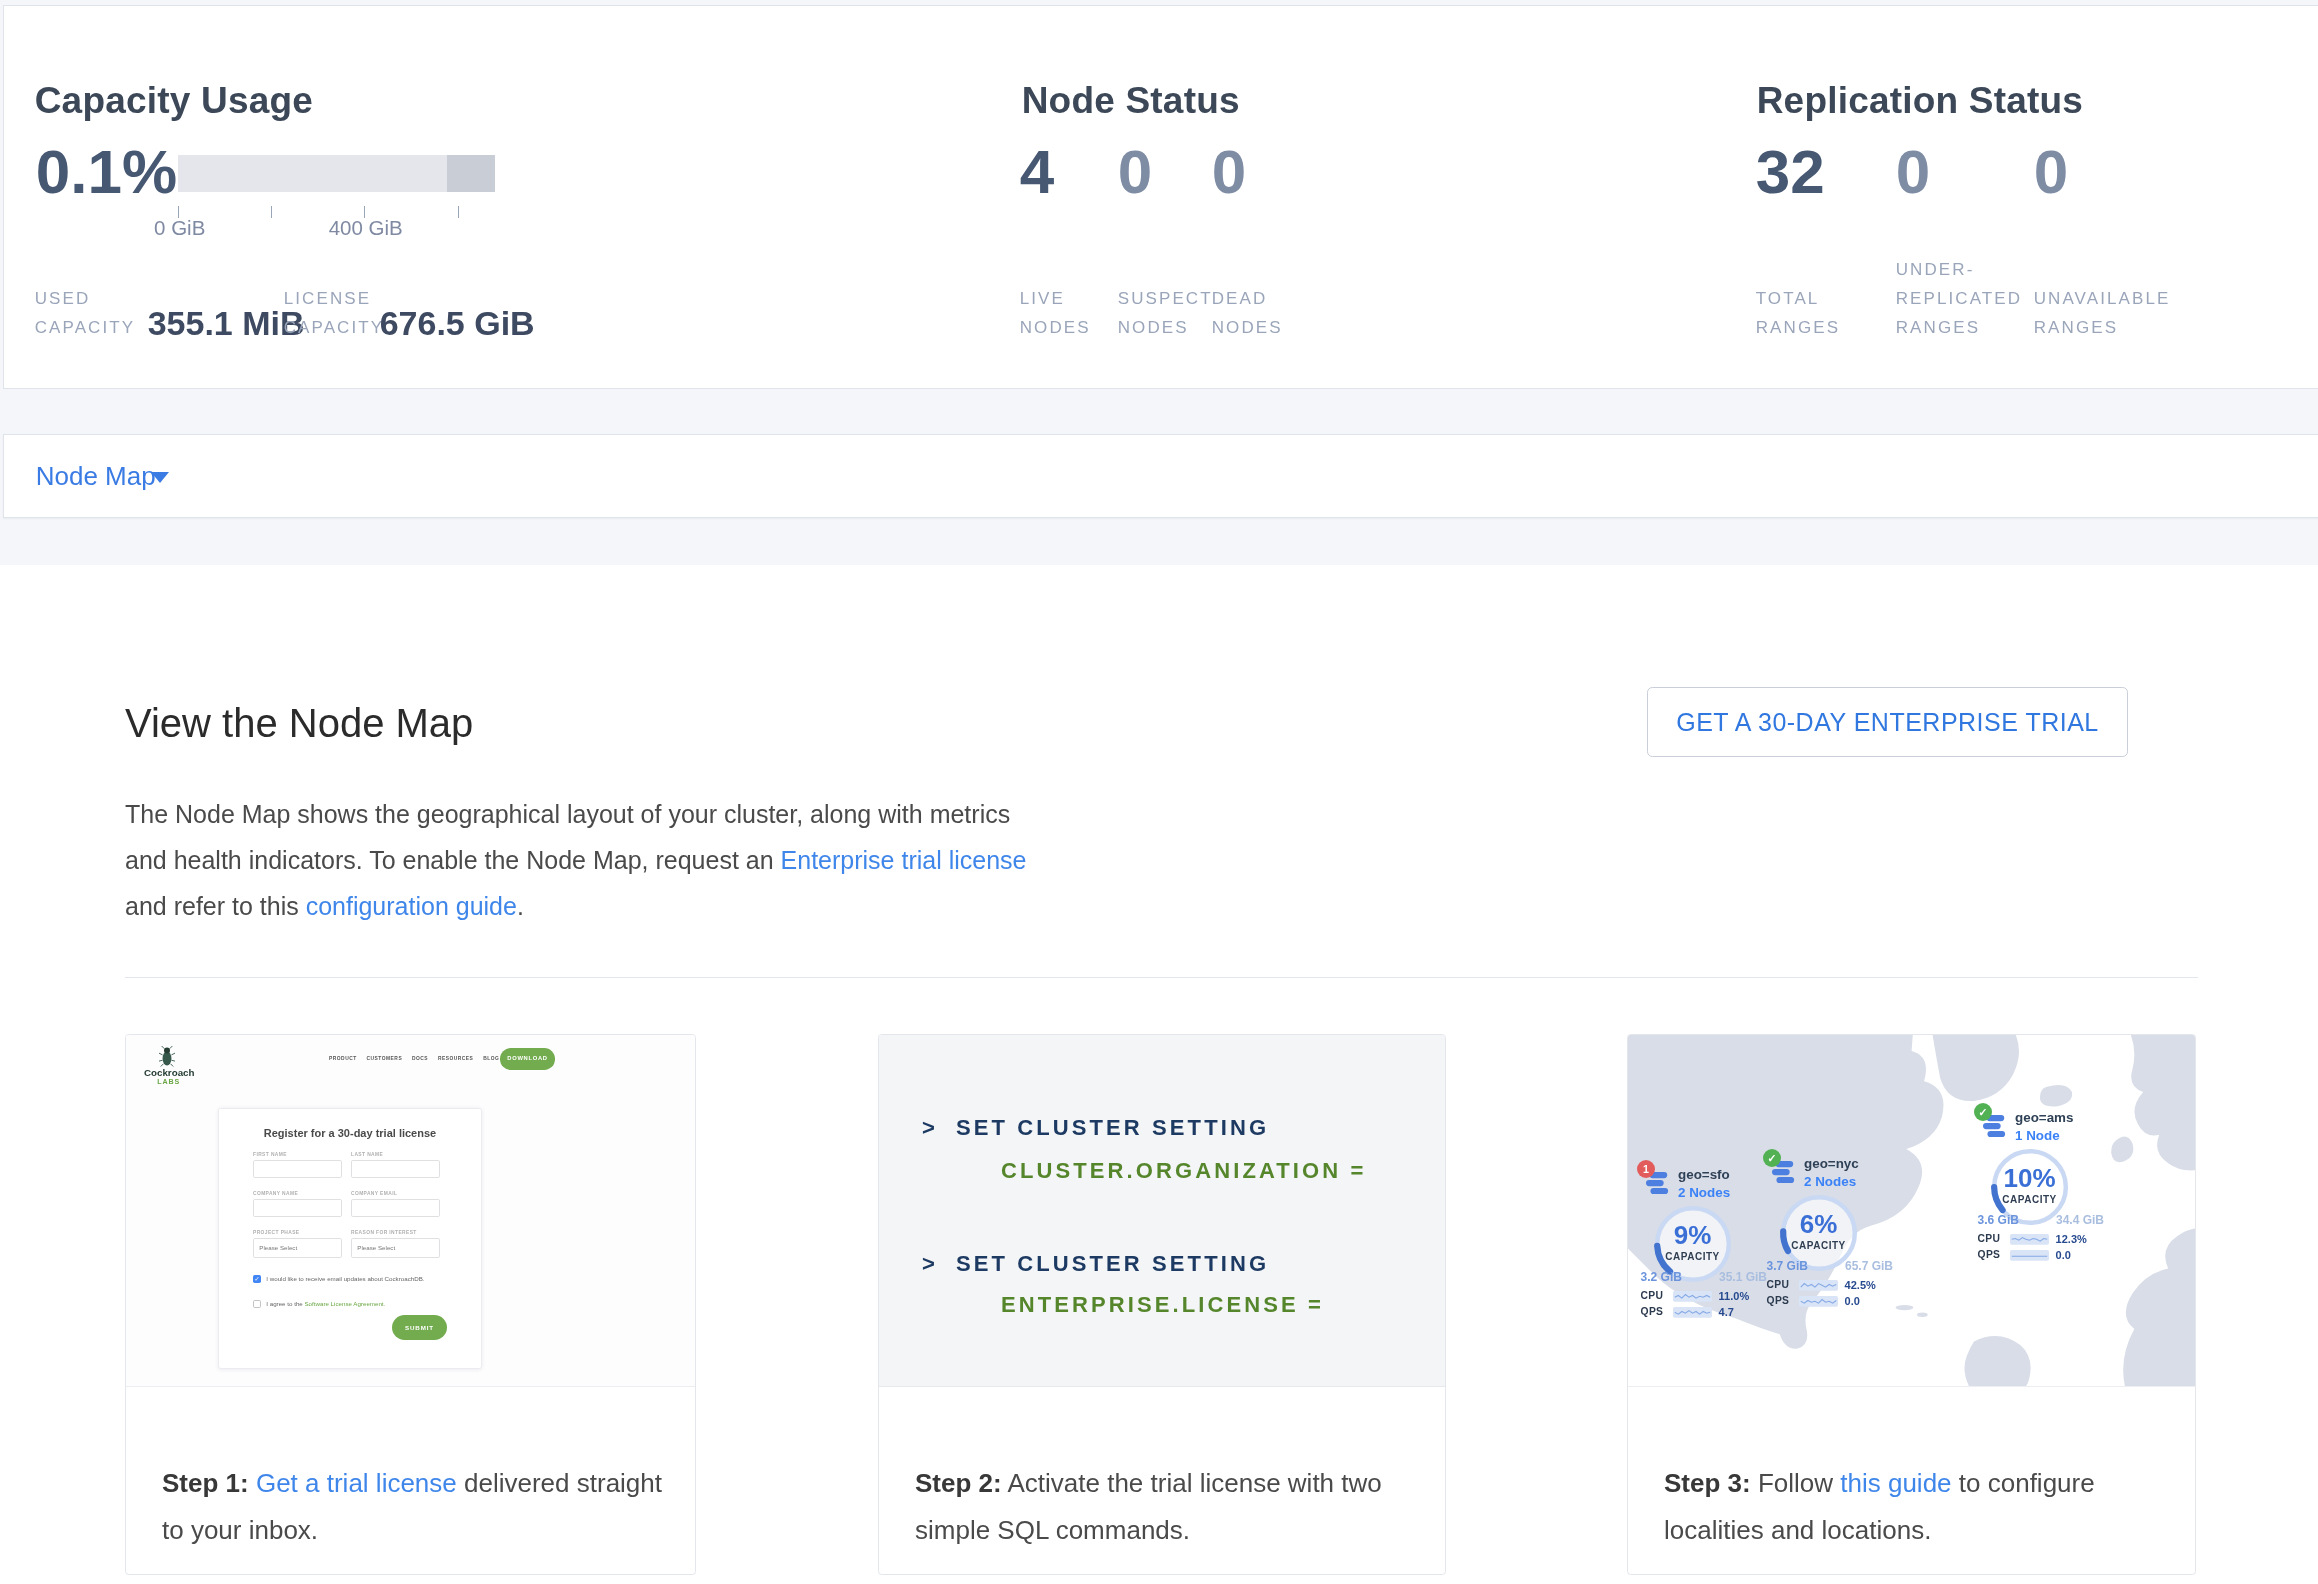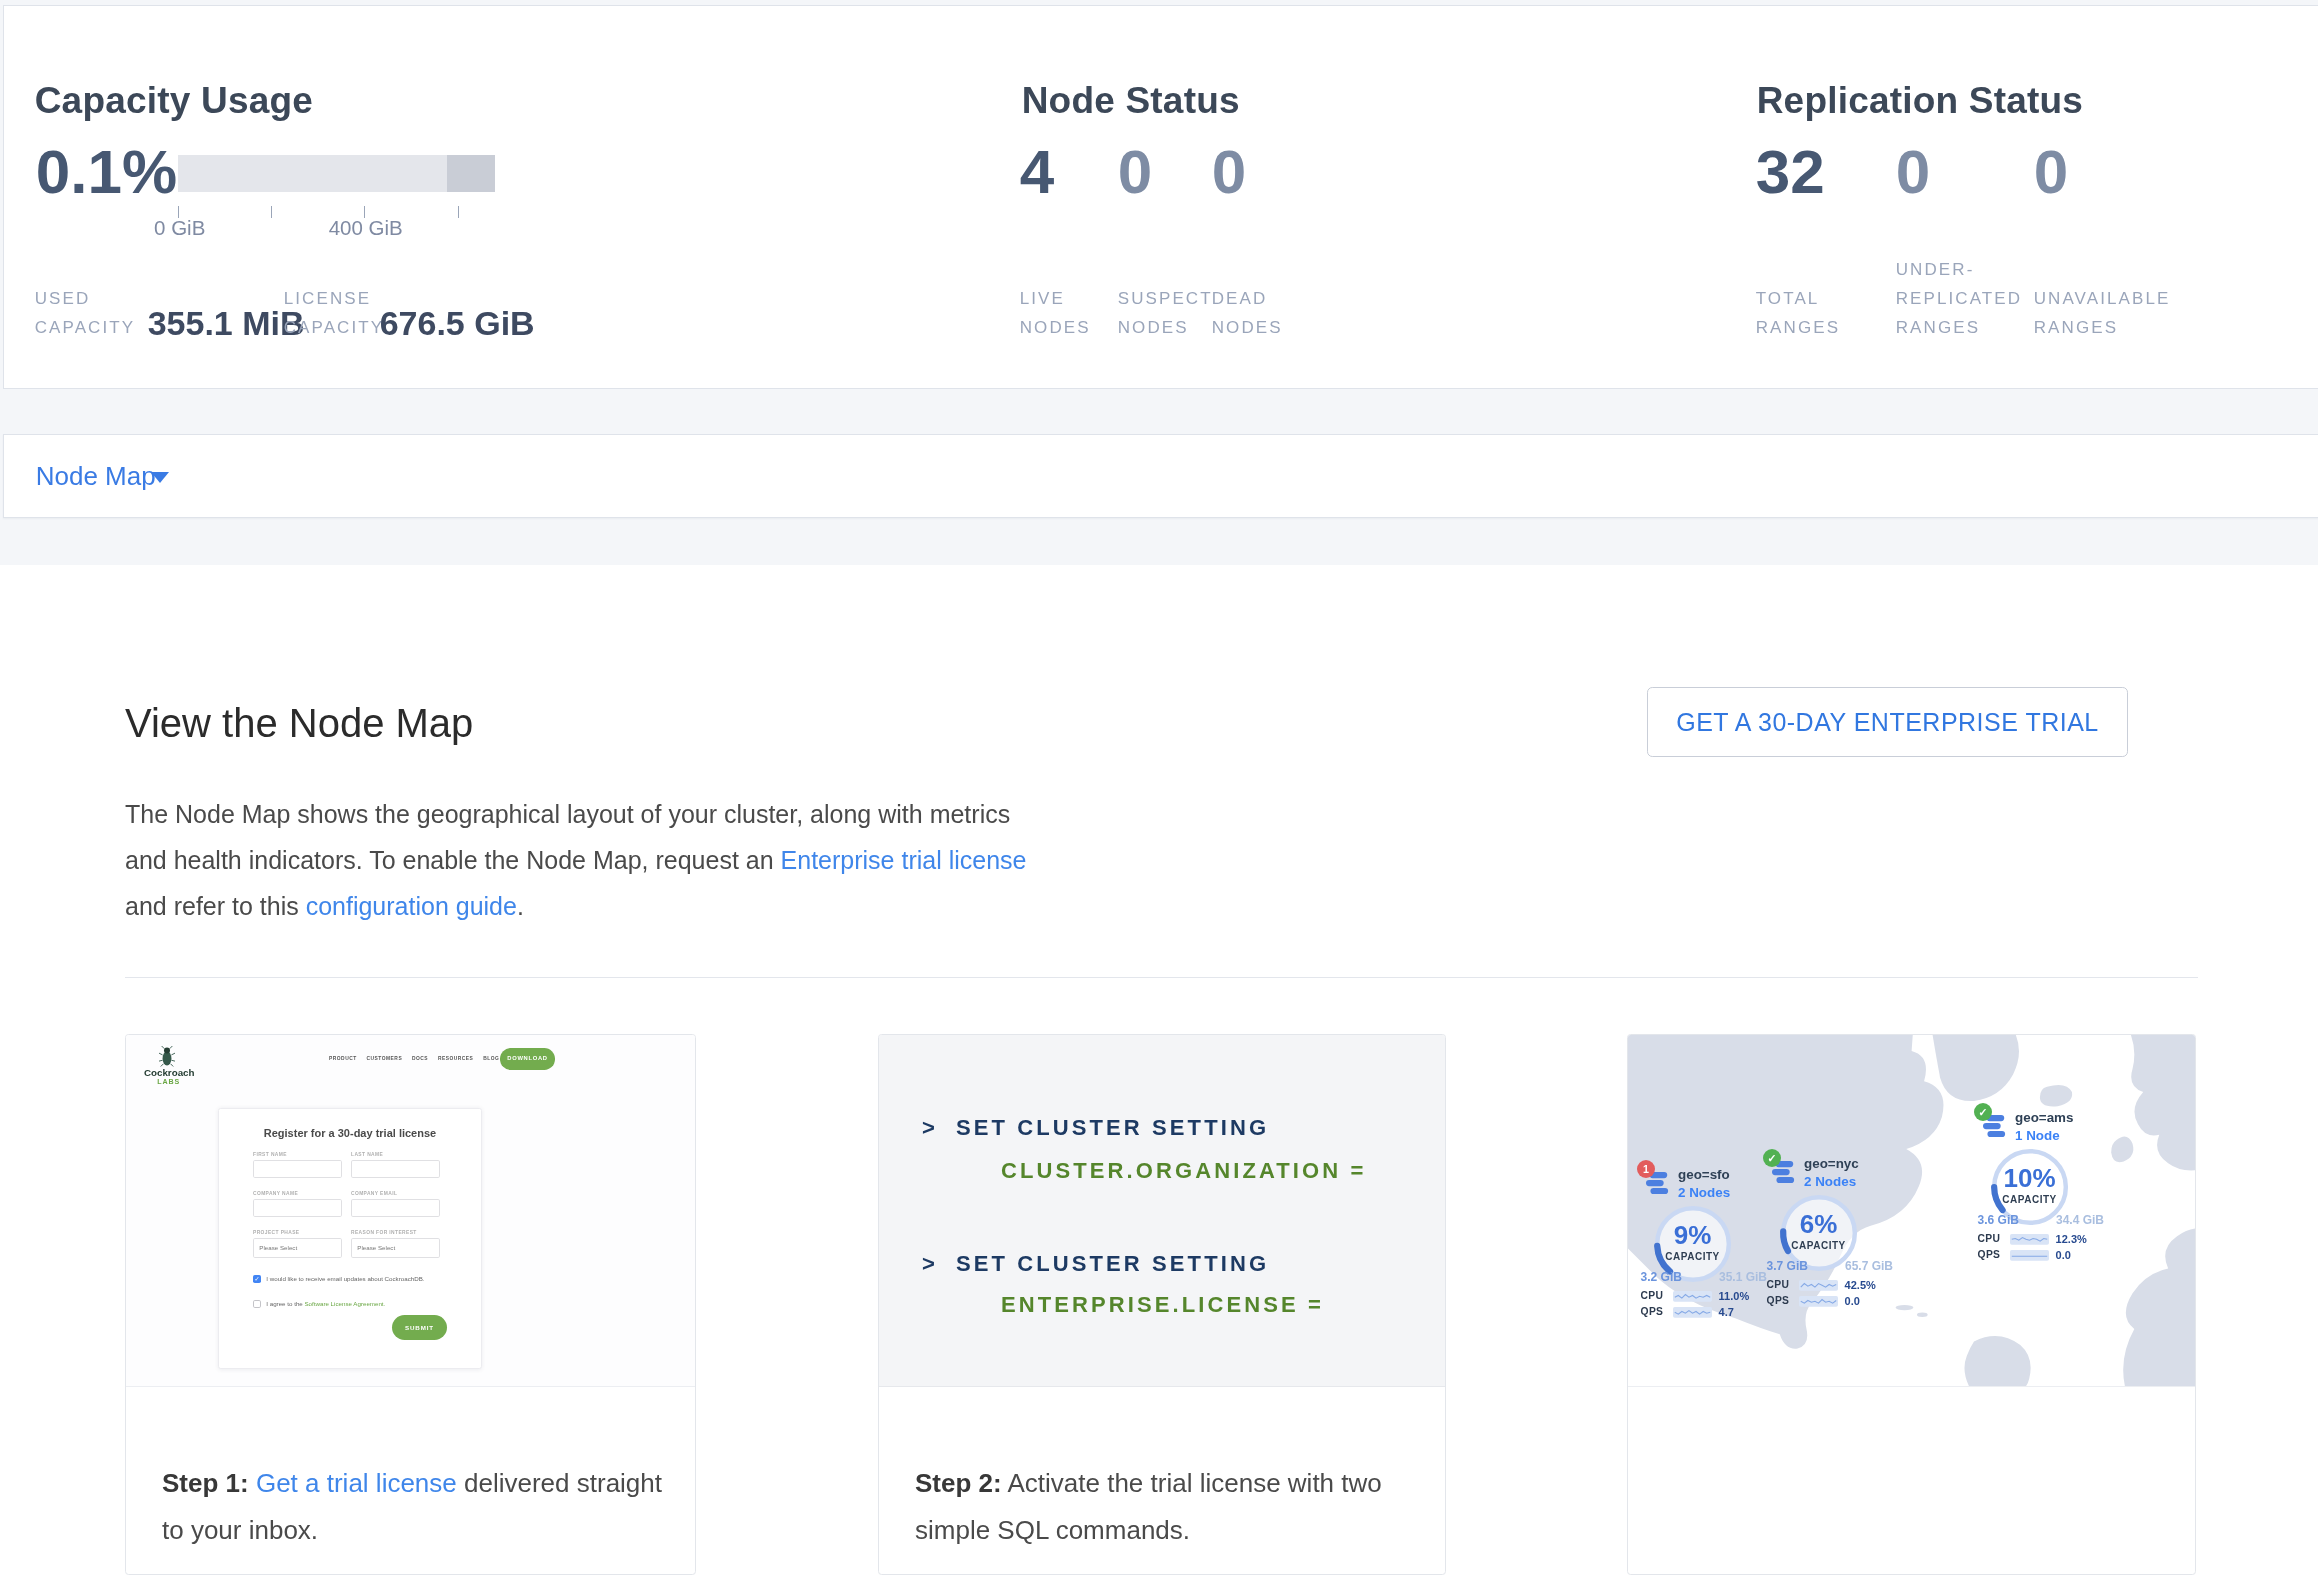--- a/index.html
+++ b/index.html
@@ -390,16 +390,17 @@
         <div class="meter-row qps-row">
           <span class="meter-label">QPS</span>
           <svg class="spark" width="39" height="10.7" viewBox="0 0 44 12">
             <rect width="44" height="12" rx="2" fill="#d9e4f6"></rect>
             <path d="M2 7 L42 7" stroke="#85a9e6" fill="none" stroke-width="1.2"></path>
           </svg>
           <span class="meter-val">0.0</span>
         </div>
       </div>
     </div>
+    <p class="card-cap"><b>Step 3:</b><span> Follow </span><a class="lnk">this guide</a><span> to configure localities and locations.</span></p>
   </div>
 
 </div>
 
 
 </body></html>

